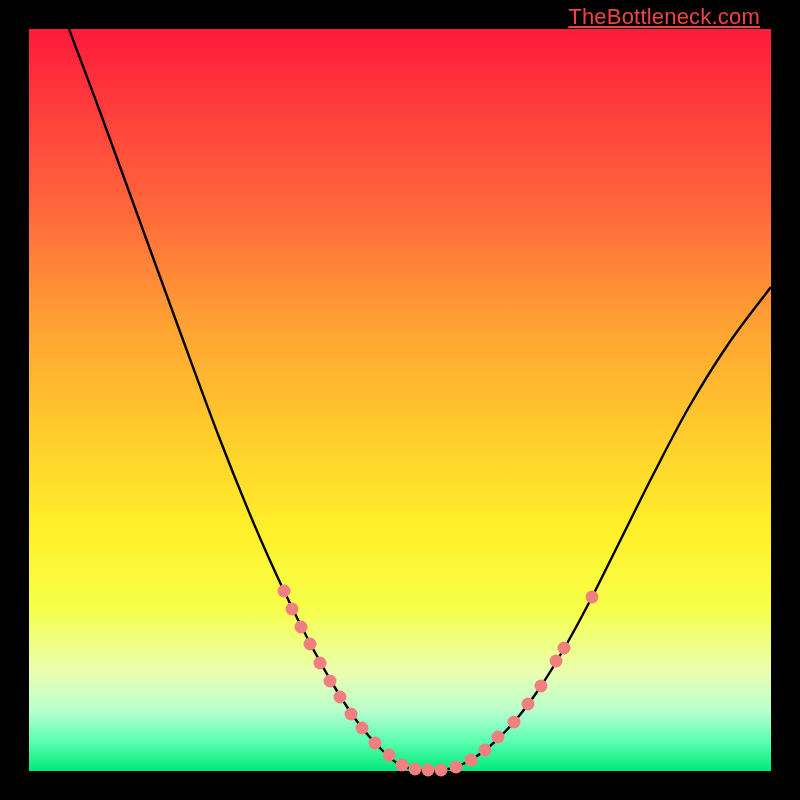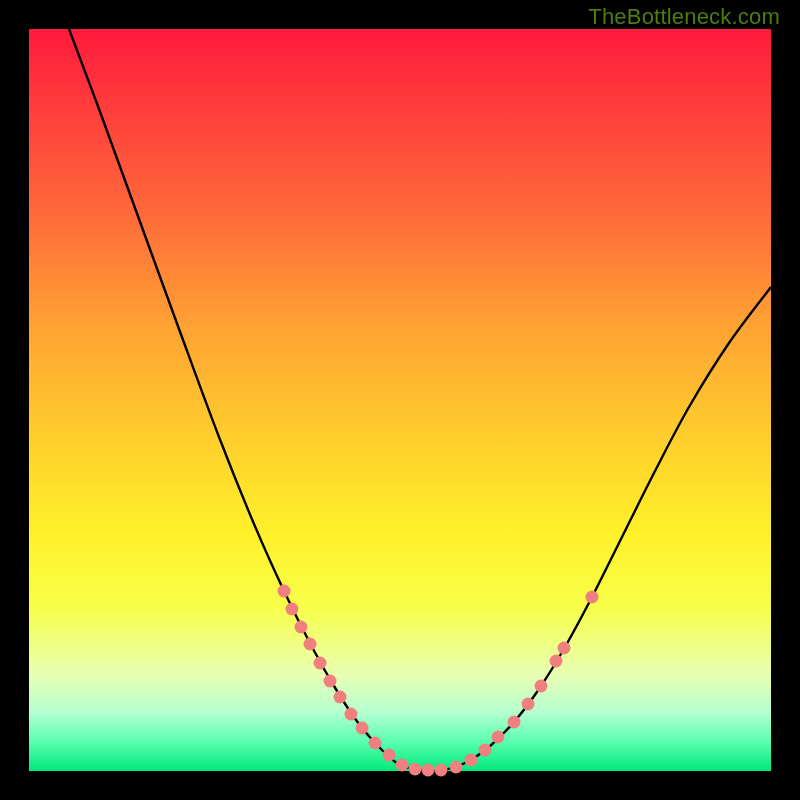--- a/index.html
+++ b/index.html
@@ -34,26 +34,27 @@
       #fff12a 68%,
       #f7ff4a 78%,
       #e8ffb3 87%,
       #b6ffcf 92%,
       #5affb0 96%,
       #00e97a 100%);
   }
   .attribution {
     position: absolute;
     top: 4px;
-    right: 20px;
-    color: #4d7c0f;
+    right: 40px;
+    color: #ef4444;
     font-size: 22px;
     font-weight: 500;
     letter-spacing: 0.2px;
     user-select: none;
+    text-decoration: underline;
   }
   svg.curve {
     position: absolute;
     top: 0;
     left: 0;
     width: 742px;
     height: 742px;
     overflow: visible;
   }
 </style>

